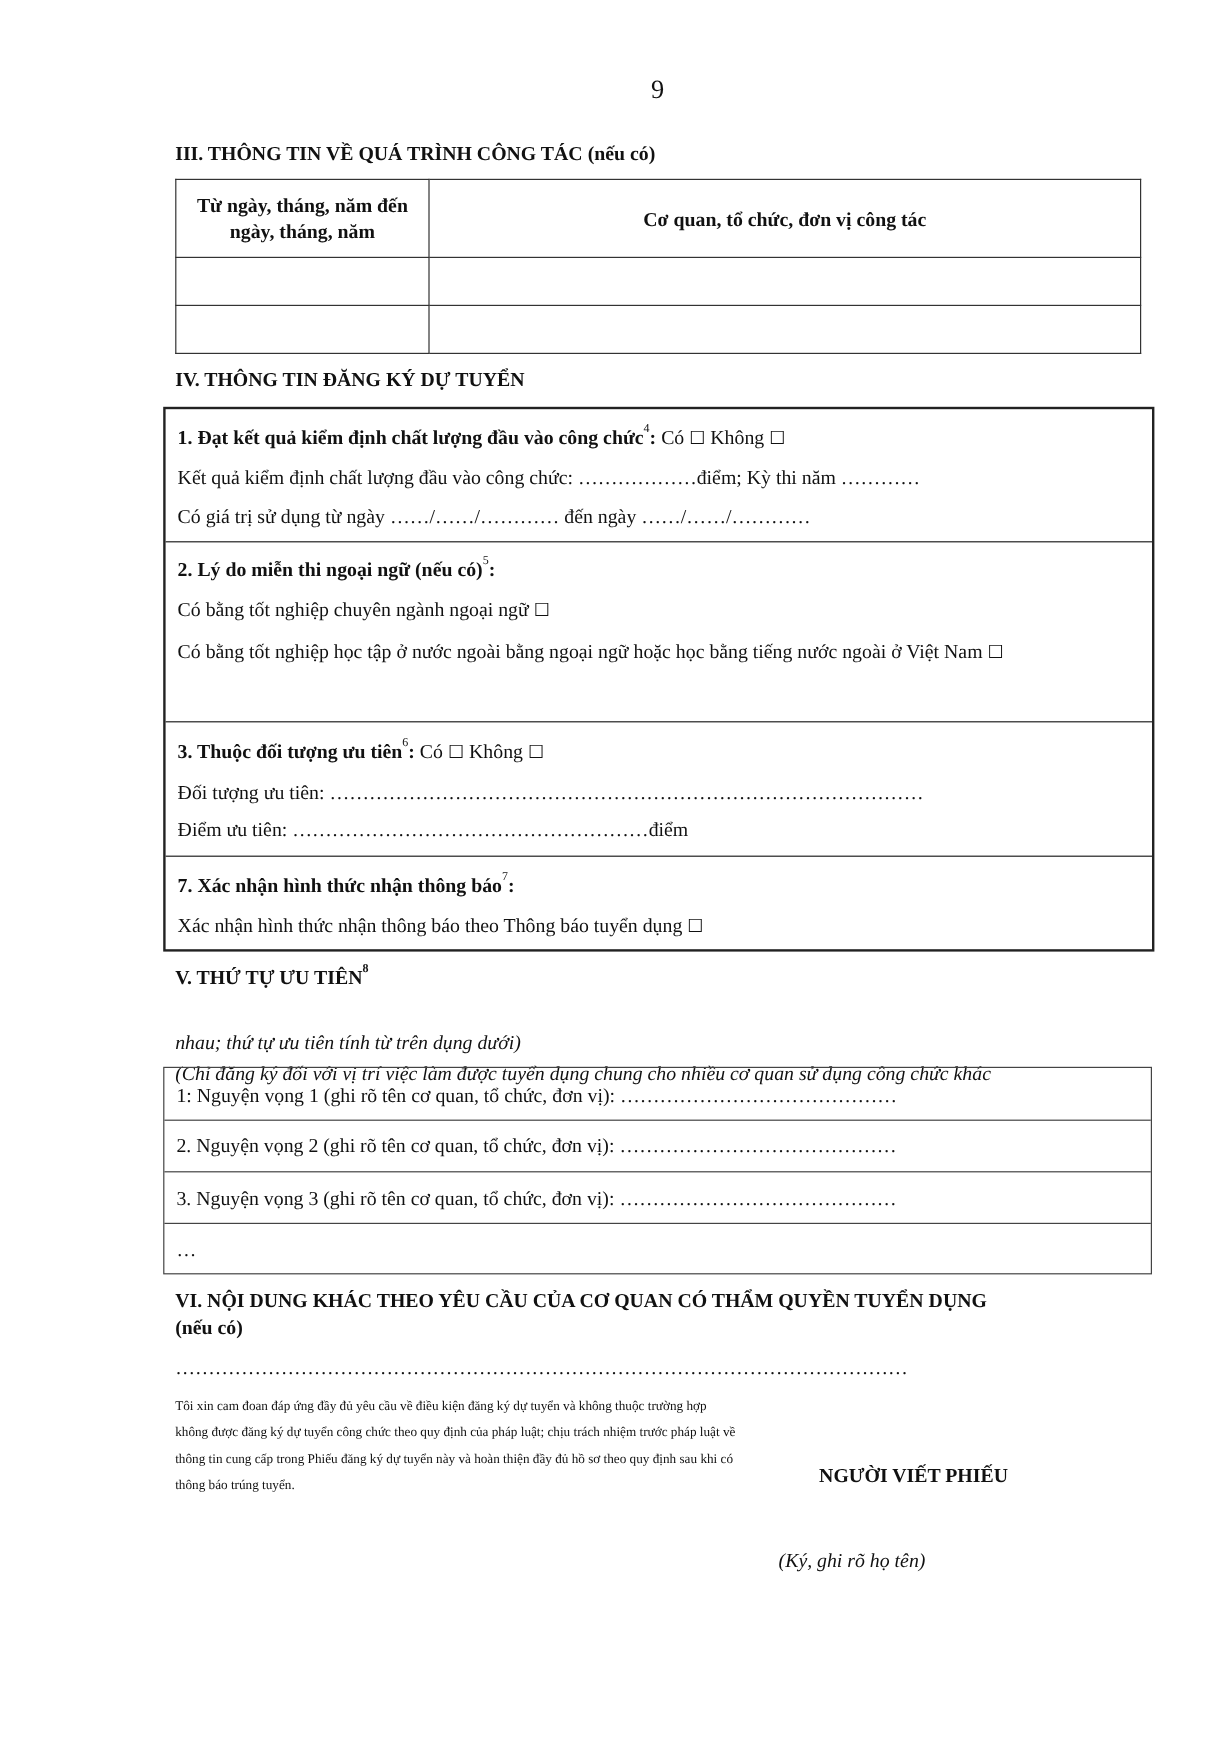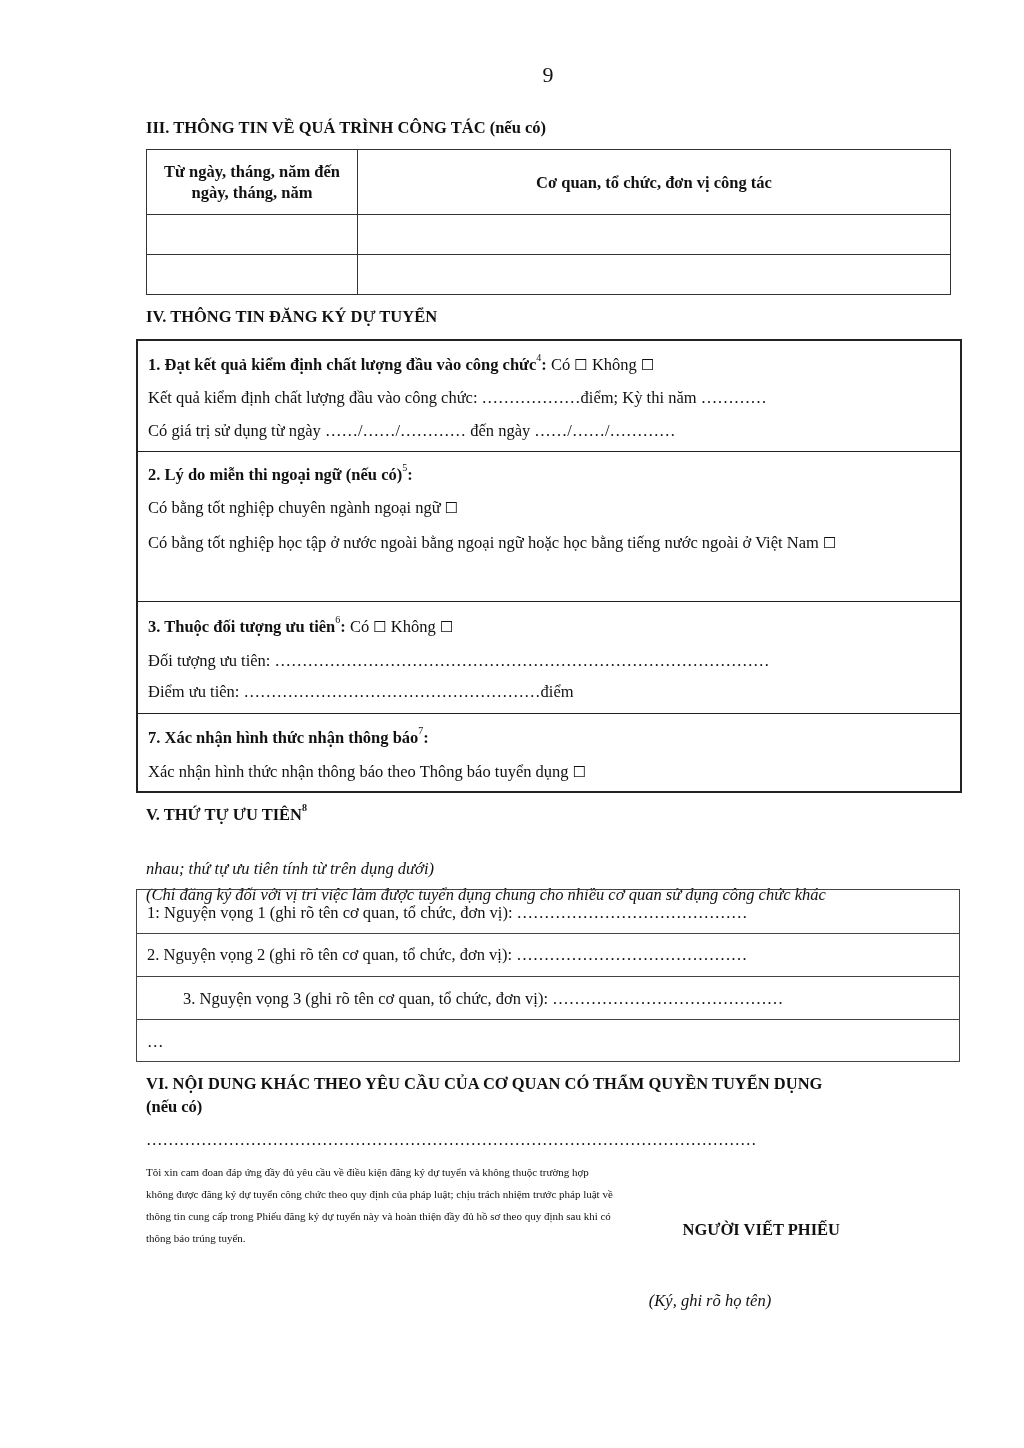--- a/index.html
+++ b/index.html
@@ -114,21 +114,21 @@
 <div class="abs italic" style="left:146px; top:859px; white-space:nowrap;">nhau; thứ tự ưu tiên tính từ trên dụng dưới)</div>
 
 <div class="abs box5">
   <div class="row5" style="top:0; height:43px;">
     <div class="line" style="top:13px;">1: Nguyện vọng 1 (ghi rõ tên cơ quan, tổ chức, đơn vị): ……………………………………</div>
   </div>
   <div class="row5 div" style="top:43px; height:43px;">
     <div class="line" style="top:11px;">2. Nguyện vọng 2 (ghi rõ tên cơ quan, tổ chức, đơn vị): ……………………………………</div>
   </div>
   <div class="row5 div" style="top:86px; height:43px;">
-    <div class="line" style="top:12px;margin-left:36px;">3. Nguyện vọng 3 (ghi rõ tên cơ quan, tổ chức, đơn vị): ……………………………………</div>
+    <div class="line" style="top:12px;">3. Nguyện vọng 3 (ghi rõ tên cơ quan, tổ chức, đơn vị): ……………………………………</div>
   </div>
   <div class="row5 div" style="top:129px; height:42px;">
     <div class="line" style="top:12px;">…</div>
   </div>
 </div>
 
 <div class="abs heading" style="left:146px; top:1074px; white-space:nowrap;">VI. NỘI DUNG KHÁC THEO YÊU CẦU CỦA CƠ QUAN CÓ THẨM QUYỀN TUYỂN DỤNG</div>
 <div class="abs heading" style="left:146px; top:1097px;">(nếu có)</div>
 <div class="abs" style="left:146px; top:1130px; white-space:nowrap;">…………………………………………………………………………………………………</div>
 

